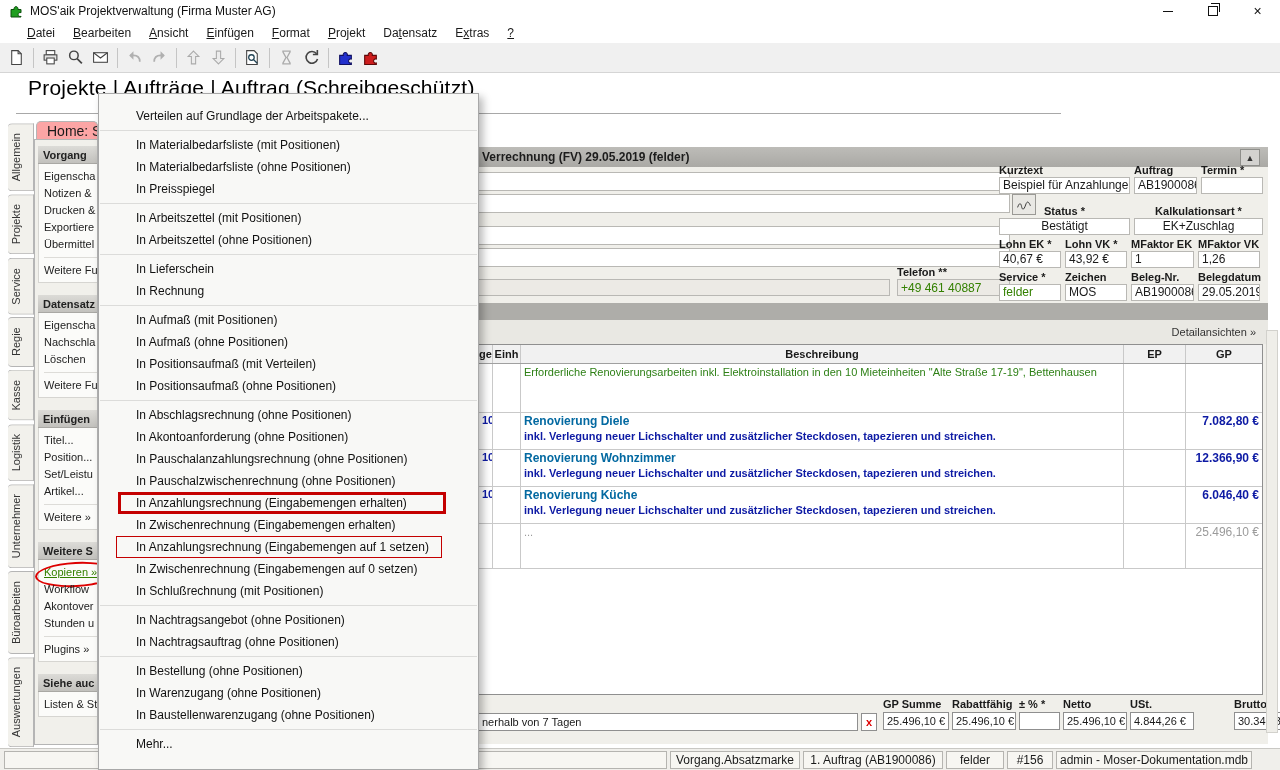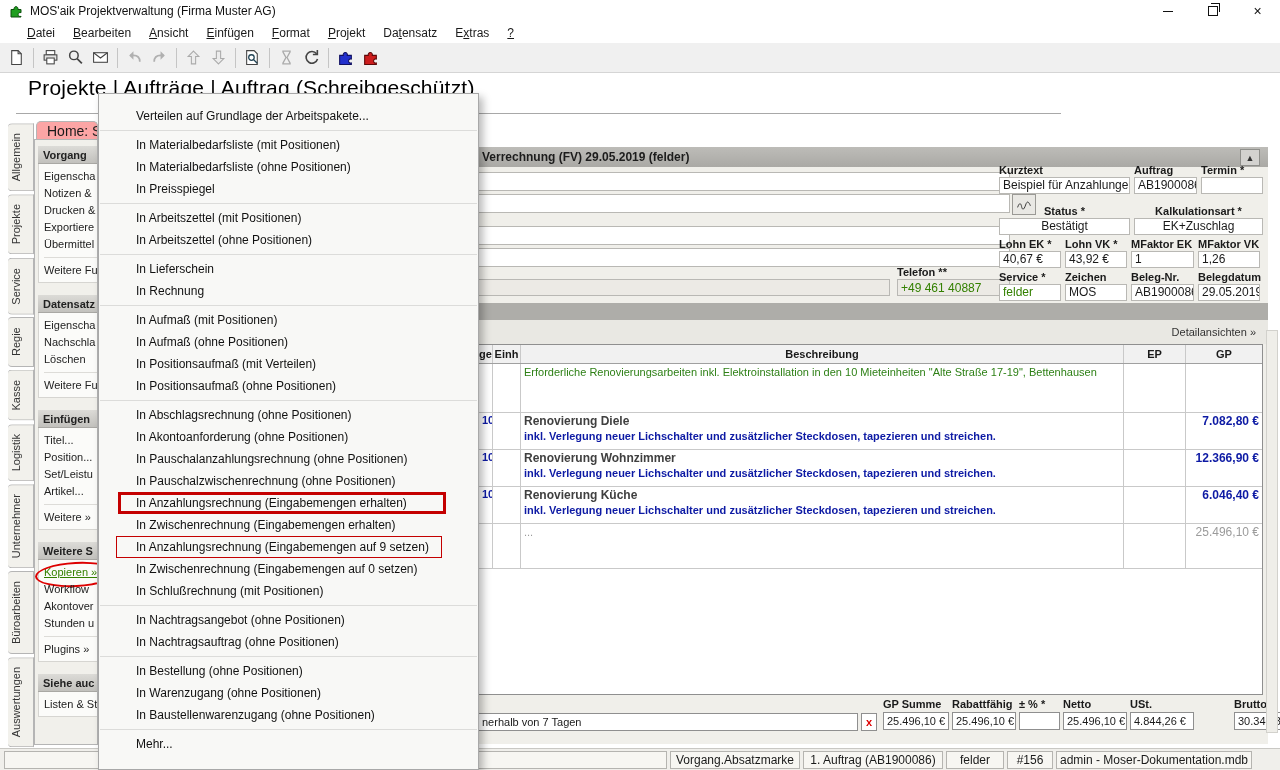--- a/index.html
+++ b/index.html
@@ -65,21 +65,21 @@
   #detaillink{font-size:11px;color:#333}
   
   #postable{position:absolute;left:8px;top:197px;width:785px;height:351px;background:#fff;border:1px solid #8f8f8f;box-sizing:border-box;display:flex;flex-direction:column;overflow:hidden}
   .trow{display:flex;border-bottom:1px solid #c9c9c9}
   .trow.head{height:18px;background:#f1f1f1;border-bottom:1px solid #a0a0a0;font-weight:bold;font-size:11px}
   .tc{border-right:1px solid #c9c9c9;box-sizing:border-box;padding:1px 3px;overflow:hidden}
   .tc.c1{width:14px}.tc.c2{width:28px}.tc.c3{flex:1}.tc.c4{width:62px}.tc.c5{width:76px;border-right:none}
   .head .tc{display:flex;align-items:center;justify-content:center;padding:0}
   .note-text{color:#2e8016;font-size:11px;line-height:13px;padding-top:1px}
   .t-menge{color:#0d1aa4;font-weight:bold;font-size:11px;text-align:right}
-  .t-title{color:#404040;font-weight:bold;font-size:12px;line-height:15px}
+  .t-title{color:#0369a1;font-weight:bold;font-size:12px;line-height:15px}
   .t-sub{color:#0d1aa4;font-weight:bold;font-size:11px;line-height:14px}
   .t-gp{color:#0d1aa4;font-weight:bold;font-size:12px;text-align:right}
   .sum .t-title{color:#9b9b9b;font-weight:normal;font-size:11px}
   .sum .t-gp{color:#9b9b9b;font-weight:normal}
   #scrollstrip{position:absolute;left:1266px;top:330px;width:12px;height:403px;background:#efeee9;border:1px solid #d2d1cc;box-sizing:border-box}
   
   #payfield{position:absolute;left:8px;top:566px;width:380px;height:18px;background:#fff;border:1px solid #8f8f8f;box-sizing:border-box;font-size:11px;padding:2px 3px;overflow:hidden;white-space:nowrap}
   #payx{position:absolute;left:391px;top:566px;width:16px;height:18px;background:#fff;border:1px solid #8f8f8f;box-sizing:border-box;color:#d00;font-weight:bold;font-size:11px;display:flex;align-items:center;justify-content:center}
   #totals{position:absolute;left:413px;top:551px;display:flex;gap:3px}
   .tot-col{display:flex;flex-direction:column}
@@ -496,21 +496,21 @@
     <div class="cm-item">In Aufmaß (ohne Positionen)</div>
     <div class="cm-item">In Positionsaufmaß (mit Verteilen)</div>
     <div class="cm-item">In Positionsaufmaß (ohne Positionen)</div>
     <div class="cm-sep"></div>
     <div class="cm-item">In Abschlagsrechnung (ohne Positionen)</div>
     <div class="cm-item">In Akontoanforderung (ohne Positionen)</div>
     <div class="cm-item">In Pauschalanzahlungsrechnung (ohne Positionen)</div>
     <div class="cm-item">In Pauschalzwischenrechnung (ohne Positionen)</div>
     <div class="cm-item thick">In Anzahlungsrechnung (Eingabemengen erhalten)</div>
     <div class="cm-item">In Zwischenrechnung (Eingabemengen erhalten)</div>
-    <div class="cm-item thin">In Anzahlungsrechnung (Eingabemengen auf 9 setzen)</div>
+    <div class="cm-item thin">In Anzahlungsrechnung (Eingabemengen auf 1 setzen)</div>
     <div class="cm-item">In Zwischenrechnung (Eingabemengen auf 0 setzen)</div>
     <div class="cm-item">In Schlußrechnung (mit Positionen)</div>
     <div class="cm-sep"></div>
     <div class="cm-item">In Nachtragsangebot (ohne Positionen)</div>
     <div class="cm-item">In Nachtragsauftrag (ohne Positionen)</div>
     <div class="cm-sep"></div>
     <div class="cm-item">In Bestellung (ohne Positionen)</div>
     <div class="cm-item">In Warenzugang (ohne Positionen)</div>
     <div class="cm-item">In Baustellenwarenzugang (ohne Positionen)</div>
     <div class="cm-sep"></div>

